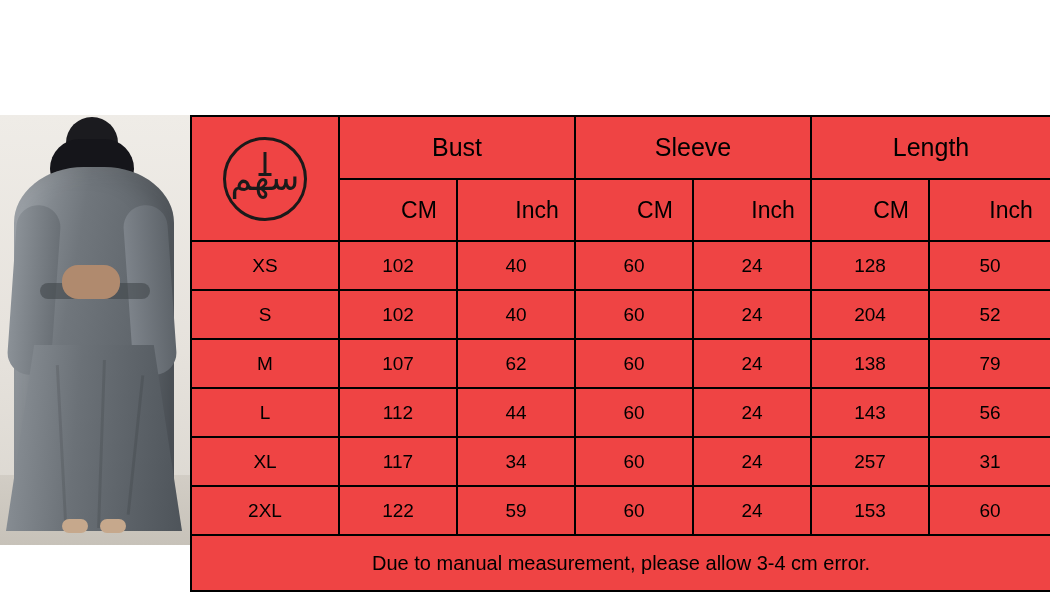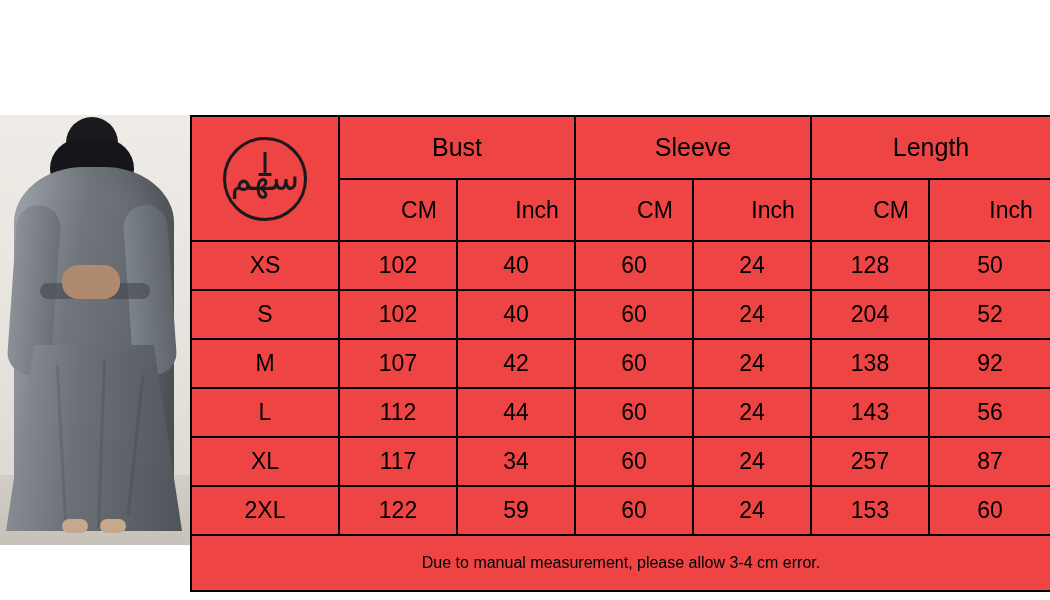--- a/index.html
+++ b/index.html
@@ -151,29 +151,29 @@
     height: 59px;
     font-size: 25px;
   }
   .hdr-unit {
     height: 58px;
     font-size: 23px;
     padding-left: 43px;
   }
   .data-row td {
     height: 45px;
-    font-size: 23px;
+    font-size: 19px;
   }
   .size-cell {
     font-size: 23px;
   }
   .note-cell {
     height: 52px;
     color: #e60000;
-    font-size: 16px;
+    font-size: 20px;
   }
   
   .logo-cell {
     padding: 0;
   }
   .logo-box {
     display: flex;
     align-items: center;
     justify-content: center;
     height: 117px;
@@ -286,43 +286,43 @@
           <td>102</td>
           <td>40</td>
           <td>60</td>
           <td>24</td>
           <td>204</td>
           <td>52</td>
         </tr>
         <tr class="data-row">
           <td class="size-cell">M</td>
           <td>107</td>
-          <td>42</td>
+          <td>62</td>
           <td>60</td>
           <td>24</td>
           <td>138</td>
-          <td>92</td>
+          <td>79</td>
         </tr>
         <tr class="data-row">
           <td class="size-cell">L</td>
           <td>112</td>
           <td>44</td>
           <td>60</td>
           <td>24</td>
           <td>143</td>
           <td>56</td>
         </tr>
         <tr class="data-row">
           <td class="size-cell">XL</td>
           <td>117</td>
           <td>34</td>
           <td>60</td>
           <td>24</td>
           <td>257</td>
-          <td>87</td>
+          <td>31</td>
         </tr>
         <tr class="data-row">
           <td class="size-cell">2XL</td>
           <td>122</td>
           <td>59</td>
           <td>60</td>
           <td>24</td>
           <td>153</td>
           <td>60</td>
         </tr>

